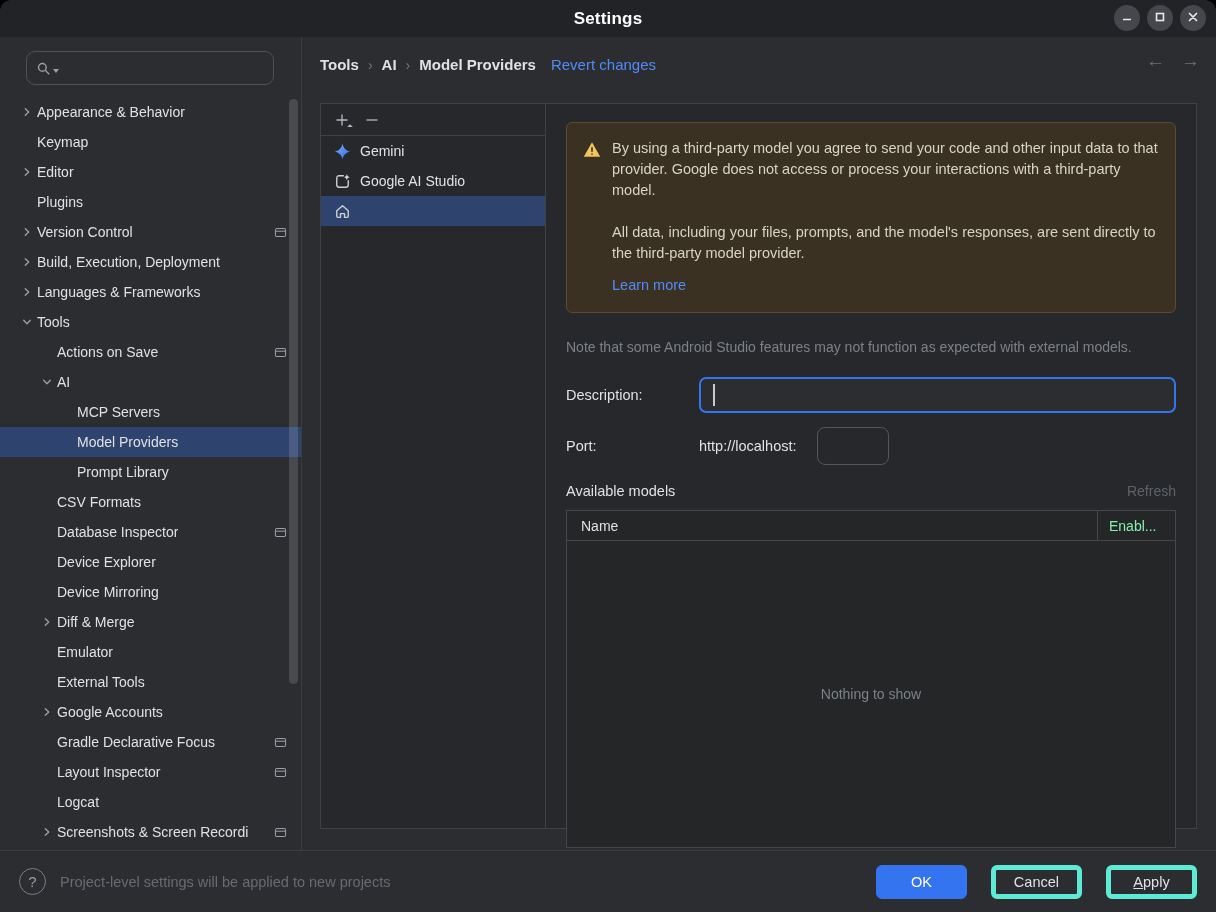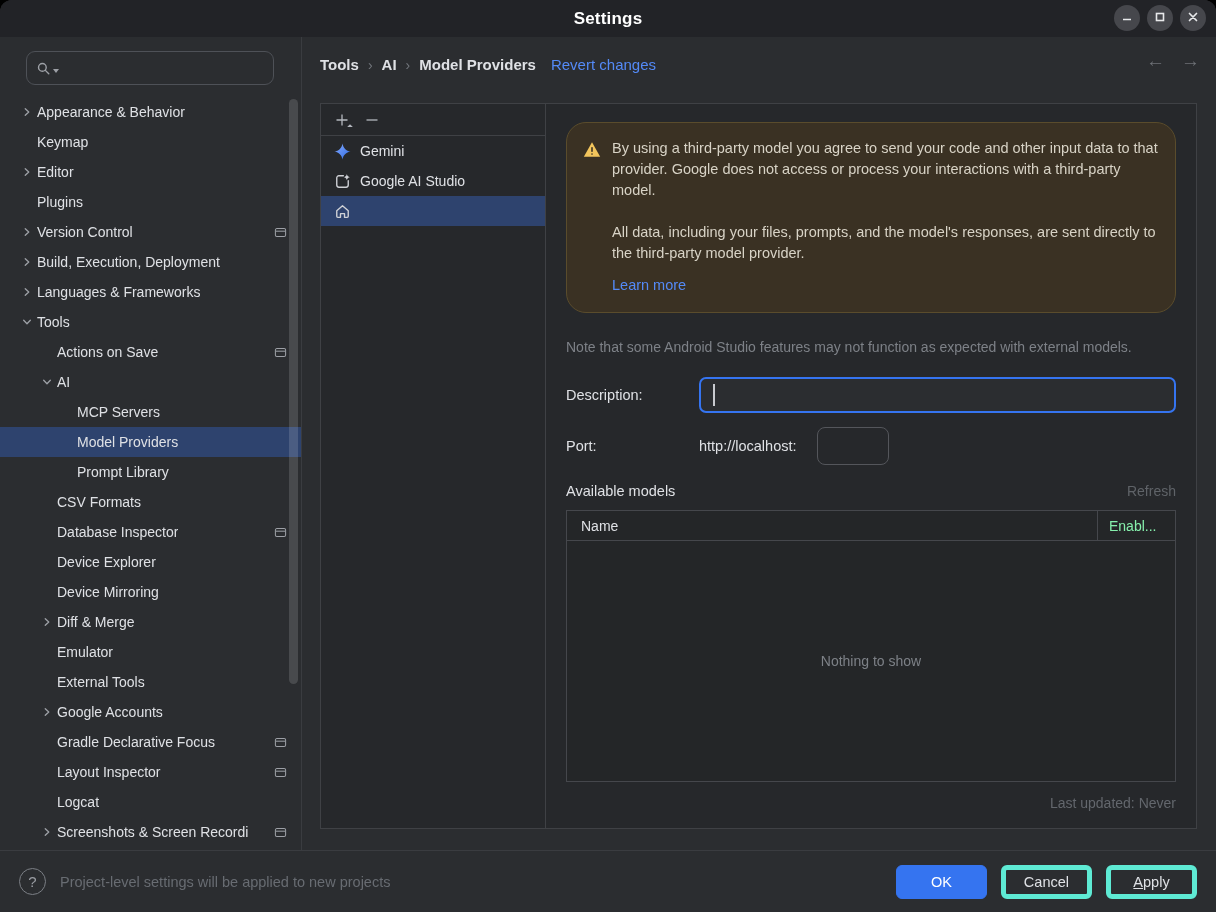--- a/index.html
+++ b/index.html
@@ -49,21 +49,21 @@
   .providers { position:absolute; left:320px; top:103px; width:258px; height:726px;text-align:right; }
   .prov-toolbar { height:32px; border-bottom:1px solid #3f4145; display:flex; align-items:center; padding-left:8px; gap:4px; }
   .tool-btn { width:26px; height:24px; background:none; border:none; position:relative; display:flex; align-items:center; justify-content:center; cursor:pointer; }
   .tool-btn .dd { position:absolute; right:3px; bottom:3px; width:0; height:0; border-left:4px solid transparent; border-top:4px solid #b4b8bf; transform:rotate(-45deg); }
   .prov-row { display:flex; align-items:center; height:30px; padding-left:13px; gap:9px; cursor:pointer; }
   .prov-row.selected { background:var(--selection); }
   .prov-label { font-size:14px; color:#dfe1e5; }
   
   .form-panel { position:absolute; left:545px; top:103px; width:652px; height:726px; padding:18px 20px 0 20px; }
   .warn-banner {
-    background:var(--warning-bg); border:1px solid var(--warning-border); border-radius:20px;
+    background:var(--warning-bg); border:1px solid var(--warning-border); border-radius:6px;
     padding:15px 16px 16px 16px; display:flex; gap:11px; color:var(--warning-text);
   }
   .warn-icon { flex:0 0 18px; margin-top:3px; }
   .warn-text { font-size:14.5px; line-height:21px; }
   .warn-text p + p { margin-top:21px; }
   .warn-link { display:inline-block; margin-top:11px; color:var(--link); font-size:14.5px; cursor:pointer; }
   .note { margin-top:26px; color:#7d8187; font-size:14px; }
   .field-row { display:flex; align-items:center; margin-top:22px; }
   .field-label { width:133px; flex:0 0 133px; font-size:14.5px; color:#dfe1e5; }
   .desc-input-wrap { position:relative; flex:1; }
@@ -74,38 +74,38 @@
   .caret { position:absolute; left:14px; top:7px; width:1.5px; height:22px; background:#c8cacf; }
   .port-row { margin-top:14px; }
   .port-prefix { font-size:14.5px; color:#dfe1e5; margin-right:20px; }
   .port-input {
     width:72px; height:38px; background:transparent; border:1px solid #54565b;
     border-radius:8px; outline:none; color:#dfe1e5; font-size:14px; font-family:inherit; padding:0 8px;
   }
   .avail-row { margin-top:18px; display:flex; align-items:center; justify-content:space-between; }
   .avail-label { font-size:14.5px; color:#dfe1e5; }
   .refresh { font-size:14px; color:#5f6368; background:none; border:none; cursor:default; font-family:inherit; }
-  .models-table { margin-top:11px; height:272px; border:1px solid #45474c; background:#242628; display:flex; flex-direction:column; }
+  .models-table { margin-top:11px; height:338px; border:1px solid #45474c; background:#242628; display:flex; flex-direction:column; }
   .mt-header { height:30px; display:flex; border-bottom:1px solid #45474c; }
   .mt-col-name { flex:1; display:flex; align-items:center; padding-left:14px; font-size:14px; color:#dfe1e5; }
   .mt-col-enabled { flex:0 0 78px; display:flex; align-items:center; padding-left:11px; font-size:14px; color:#86efac; border-left:1px solid #45474c; }
   .mt-body { flex:1; display:flex; align-items:center; justify-content:center; }
   .mt-empty { color:#7d8187; font-size:14px; }
   .last-updated { margin-top:13px; text-align:right; color:#63676d; font-size:14px; }
   
   .footer {
     position:absolute; left:0; right:0; bottom:0; height:62px; background:#2b2d30;
     border-top:1px solid #3a3c40; display:flex; align-items:center; padding:0 19px;
   }
   .help-btn {
     width:27px; height:27px; border-radius:50%; border:1.4px solid #7b7f85; background:none;
     color:#9a9da3; font-size:15px; display:flex; align-items:center; justify-content:center; cursor:pointer; font-family:inherit;
   }
   .footer-hint { margin-left:14px; color:#686c72; font-size:14.5px; }
-  .footer-buttons { margin-left:auto; display:flex; gap:14px; }
+  .footer-buttons { margin-left:auto; display:flex; gap:24px; }
   .btn { height:34px; min-width:91px; border-radius:6px; font-size:14.5px; font-family:inherit; cursor:pointer; padding:0 18px; }
   .btn-primary { background:var(--accent); border:1px solid var(--accent); color:#fff; }
   .btn-secondary { background:transparent; border:5px solid #5eead4; color:#dfe1e5; }
 </style>
 </head>
 <body>
 
 <div class="window">
 
   <div class="titlebar">

